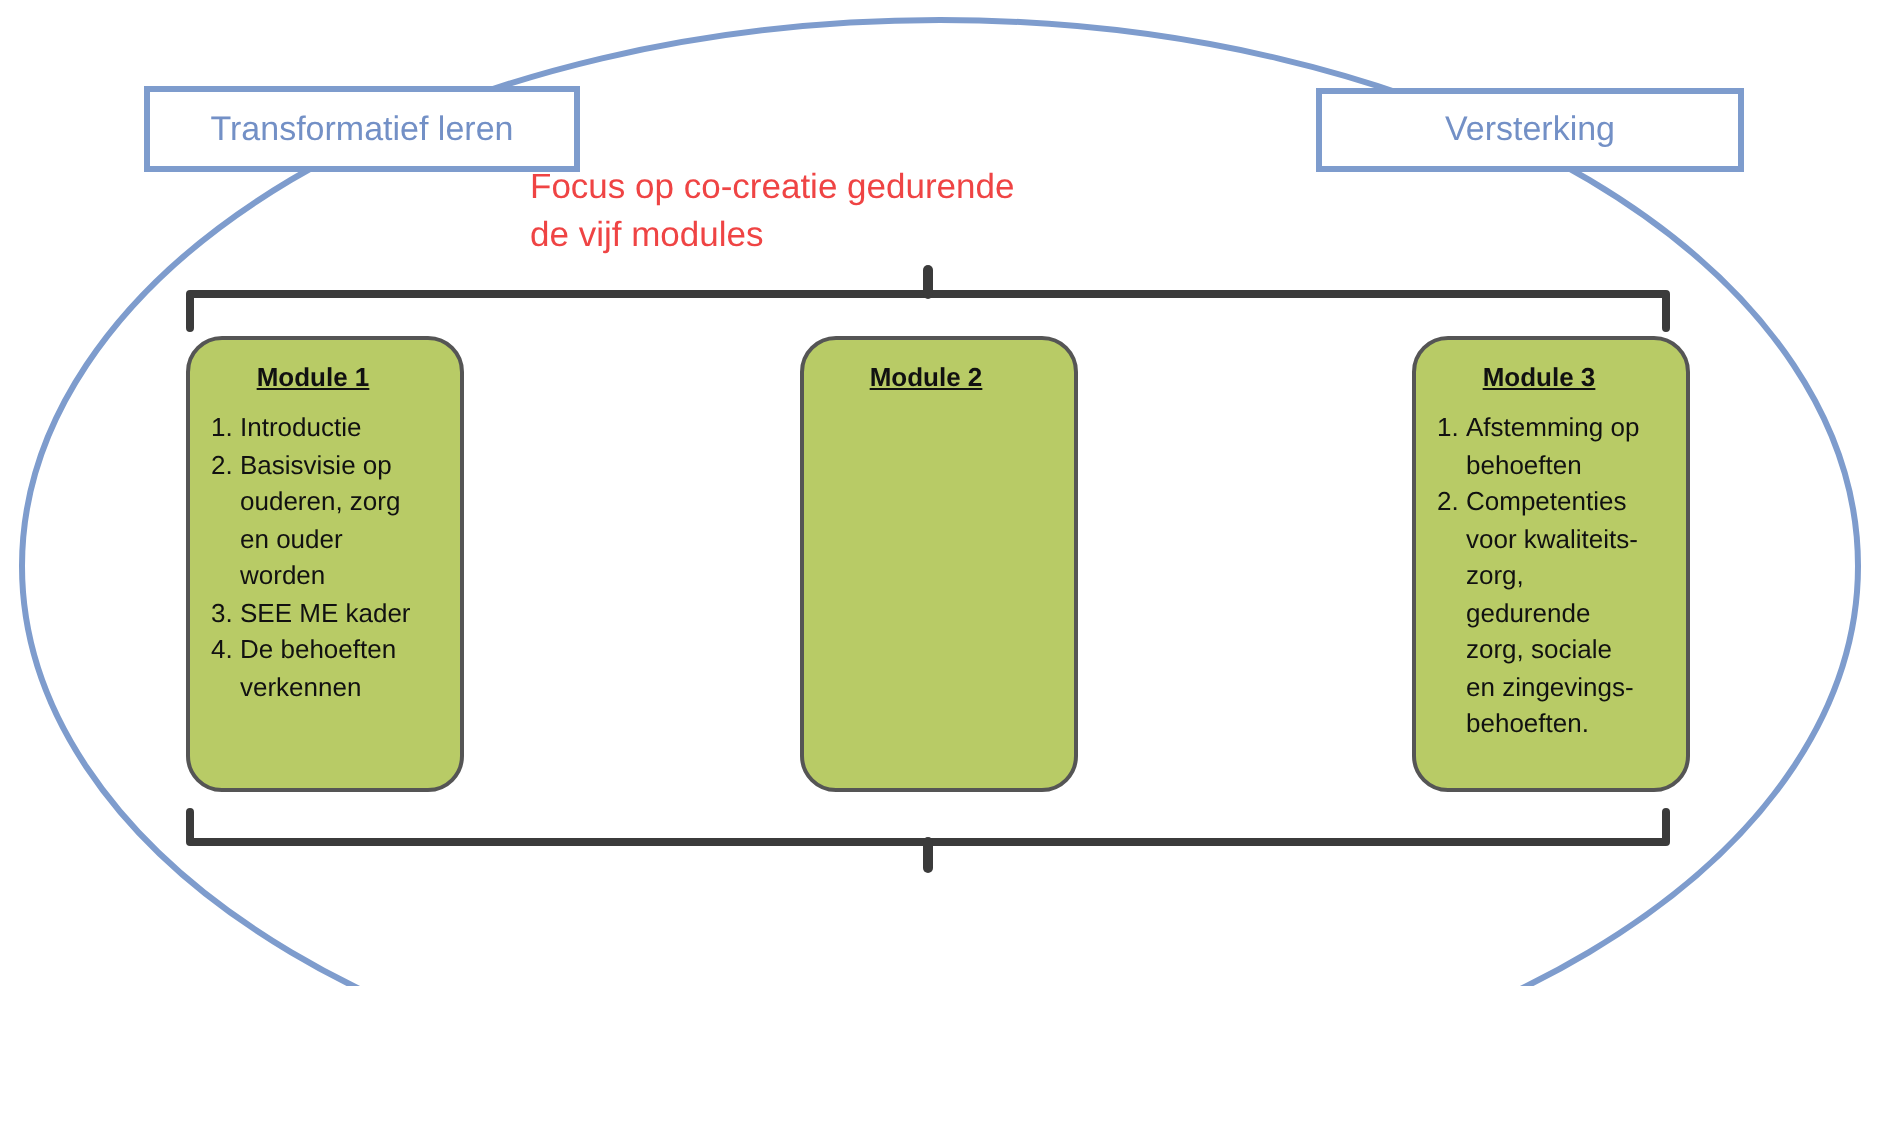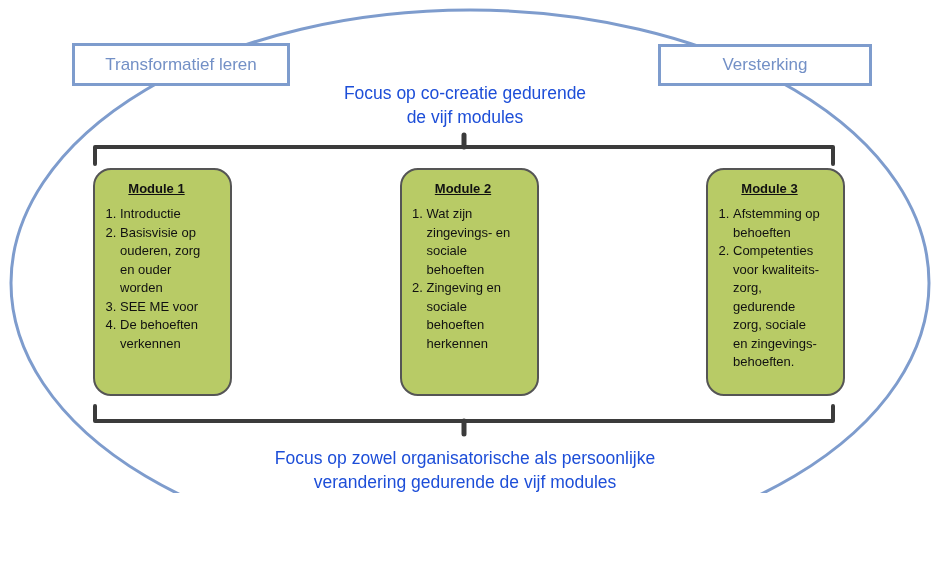--- a/index.html
+++ b/index.html
@@ -28,24 +28,23 @@
     color: #7390c6;
     font-size: 17px;
     box-sizing: border-box;
   }
   .box-top-left   { left: 72px;  top: 43px;  width: 218px; height: 43px; }
   .box-top-right  { left: 658px; top: 44px;  width: 214px; height: 42px; }
   .box-bottom     { left: 359px; top: 518px; width: 222px; height: 43px; }
   .focus-text {
     position: absolute;
     z-index: 1;
-    color: #1d4ed8;
+    color: #ef4444;
     font-size: 17.5px;
     line-height: 24px;
-    text-align: center;
     white-space: pre-line;
   }
   .focus-top    { left: 265px; top: 81px;  width: 400px; }
   .focus-bottom { left: 215px; top: 446px; width: 500px; }
   .modules-row {
     position: absolute;
     z-index: 1;
     left: 93px; top: 168px;
     width: 752px; height: 228px;
     display: flex;
@@ -109,45 +108,39 @@
   <div class="focus-text focus-top">Focus op co-creatie gedurende
 de vijf modules</div>
 
   <div class="modules-row">
 
     <div class="module-card">
       <div class="module-title">Module 1</div>
       <ol class="module-list">
         <li>Introductie</li>
         <li>Basisvisie op ouderen, zorg en ouder worden</li>
-        <li>SEE ME voor</li>
+        <li>SEE ME kader</li>
         <li>De behoeften verkennen</li>
       </ol>
     </div>
 
     <div class="module-card">
       <div class="module-title">Module 2</div>
-      <ol class="module-list">
-        <li>Wat zijn zingevings- en sociale behoeften</li>
-        <li>Zingeving en sociale behoeften herkennen</li>
-      </ol>
     </div>
 
     <div class="module-card">
       <div class="module-title">Module 3</div>
       <ol class="module-list">
         <li>Afstemming op behoeften</li>
         <li>Competenties voor kwaliteits-zorg, gedurende zorg, sociale en zingevings-behoeften.</li>
       </ol>
     </div>
 
 
 
   </div>
 
-  <div class="focus-text focus-bottom">Focus op zowel organisatorische als persoonlijke
-verandering gedurende de vijf modules</div>
 
   <div class="blue-box box-bottom">
     <span>Pick &amp; Mix</span>
   </div>
 
 </div>
 
 </body></html>

